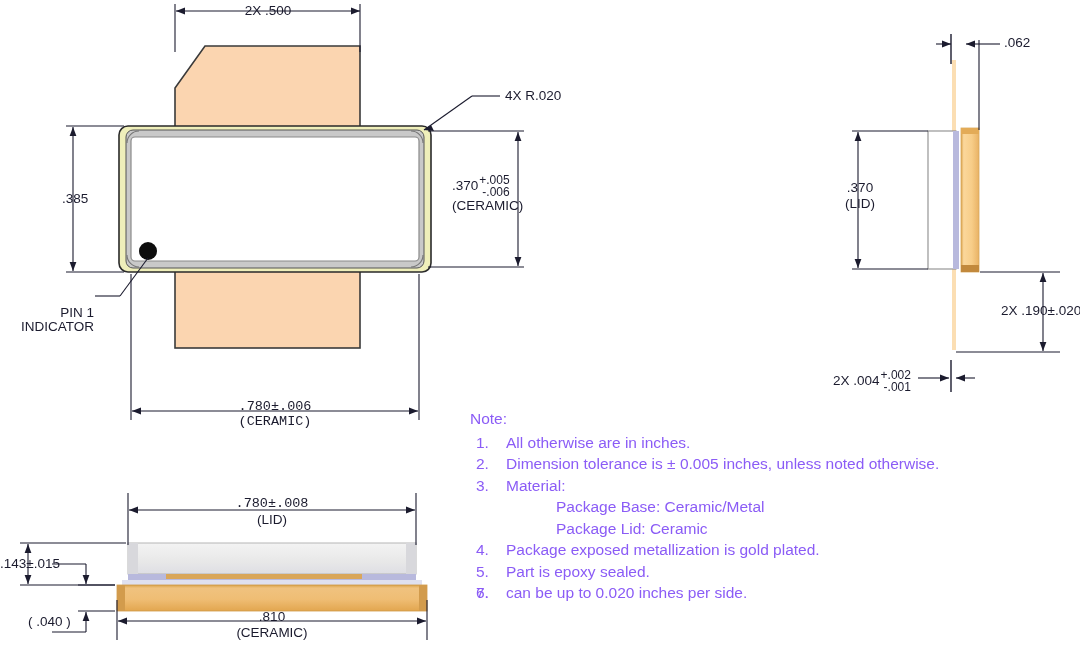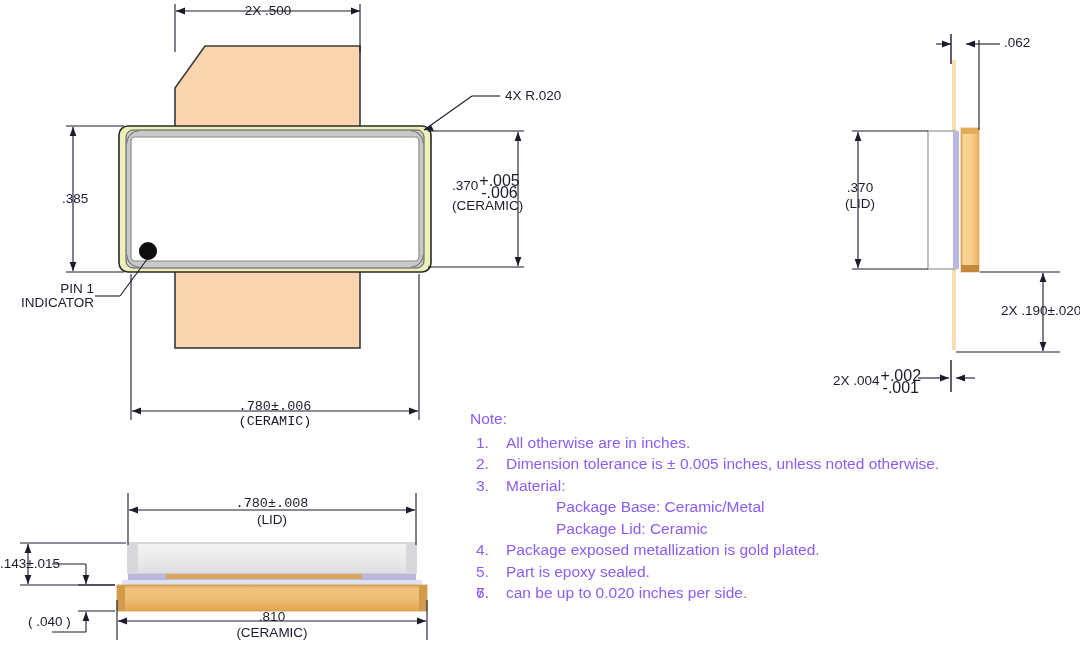--- a/index.html
+++ b/index.html
@@ -19,21 +19,21 @@
   #notes .note-head{margin:0 0 2px 0;}
   #notes ol{list-style:none;margin:0;padding:0;}
   #notes li{position:relative;padding-left:36px;margin:0;}
   #notes li .num{position:absolute;left:6px;top:0;width:24px;}
   #notes .sub{padding-left:50px;}
   #notes .cont{padding-left:36px;}
 
   
   .dim{position:absolute;font-size:13.5px;color:#1b1b2e;white-space:nowrap;}
   .dim.c{transform:translateX(-50%);text-align:right;}
-  .frac{display:inline-block;vertical-align:middle;font-size:16px;line-height:11.5px;text-align:center;margin-left:1px;}
+  .frac{display:inline-block;vertical-align:middle;font-size:12px;line-height:11.5px;text-align:right;margin-left:1px;}
   .frac span{display:block;}
   .two-line{display:block;text-align:center;line-height:15px;}
 </style>
 </head>
 <body>
 
 <div class="stage">
 
 <svg class="draw" viewBox="0 0 1080 655" xmlns="http://www.w3.org/2000/svg">
   <defs>
@@ -192,21 +192,21 @@
   <span>.370</span><span class="frac"><span>+.005</span><span>-.006</span></span>
   <span class="two-line">(CERAMIC)</span>
 </div>
 
 <div class="dim c" style="left:275px;top:399px;text-align:center;font-family:Liberation Mono, monospace;">
   <span style="display:block;">.780±.006</span>
   <span style="display:block;">(CERAMIC)</span>
 </div>
 
 <div class="dim" style="left:18px;top:282px;text-align:right;width:76px;line-height:14px;">
-  <span style="display:block;">PIN 1</span>
+  <span style="display:block;margin-top:24px;">PIN 1</span>
   <span style="display:block;">INDICATOR</span>
 </div>
 
 <div class="dim" style="left:1004px;top:35px;">.062</div>
 
 <div class="dim" style="left:838px;top:180px;text-align:center;width:44px;line-height:16px;">
   <span style="display:block;">.370</span>
   <span style="display:block;">(LID)</span>
 </div>
 

